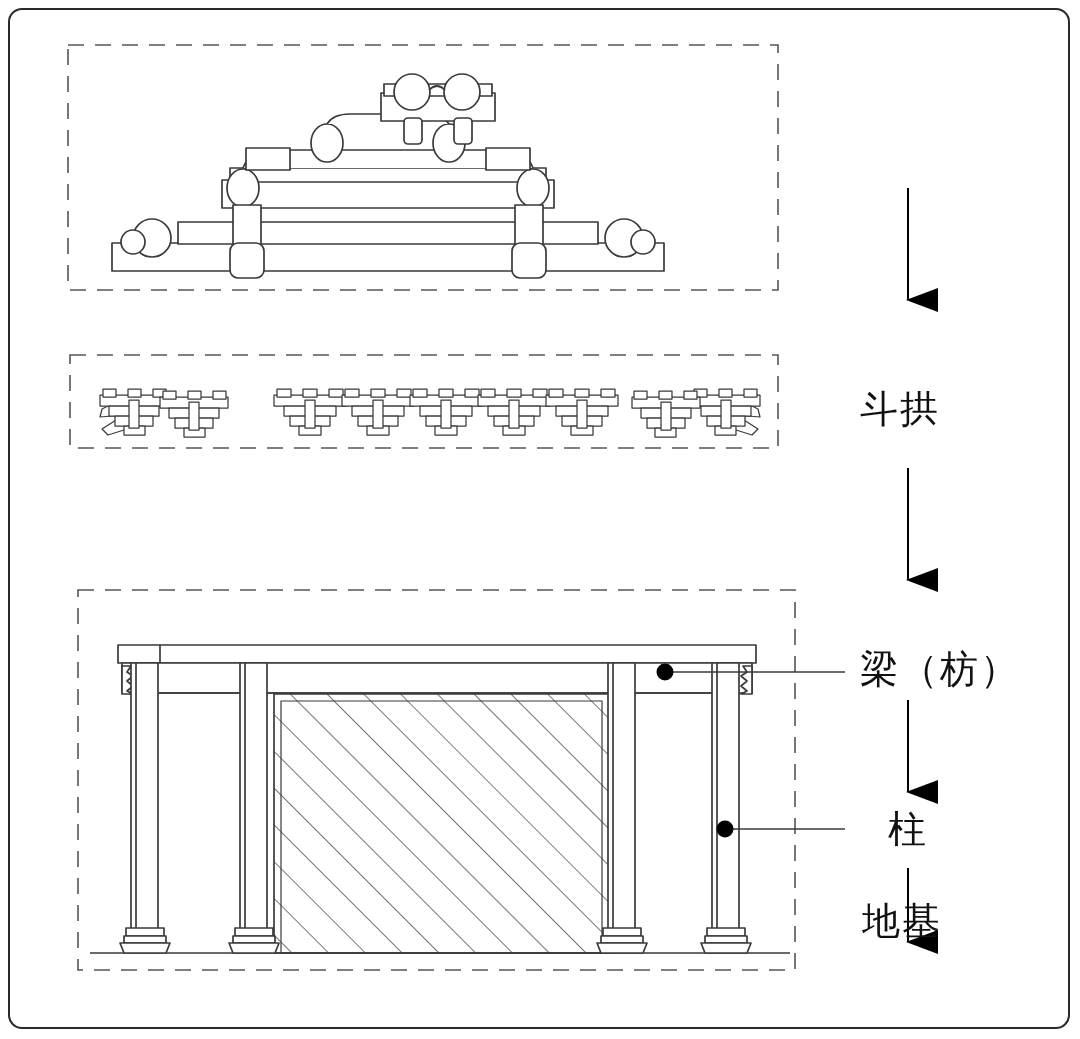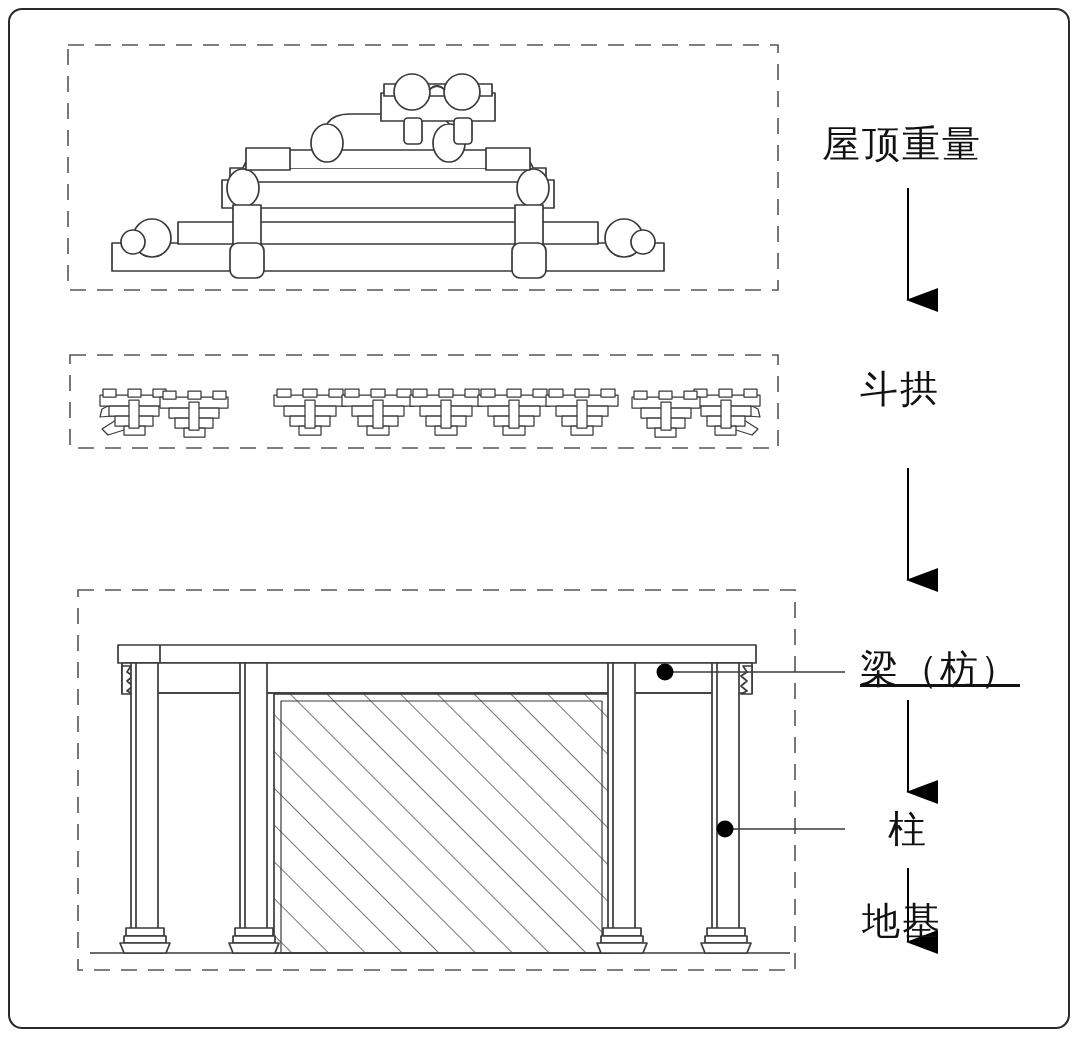--- a/index.html
+++ b/index.html
@@ -246,22 +246,21 @@
     </g>
 
     <g>
       <line x1="908" y1="188" x2="908" y2="300" stroke="#000" stroke-width="2" marker-end="url(#fatArrow)"></line>
       <line x1="908" y1="468" x2="908" y2="580" stroke="#000" stroke-width="2" marker-end="url(#fatArrow)"></line>
       <line x1="908" y1="700" x2="908" y2="792" stroke="#000" stroke-width="2" marker-end="url(#fatArrow)"></line>
       <line x1="908" y1="868" x2="908" y2="942" stroke="#000" stroke-width="2" marker-end="url(#fatArrow)"></line>
     </g>
   </svg>
 
-  <div class="lbl" style="left:822px;top:125px;">屋顶重量</div>
-
-  <div class="lbl" style="left:860px;top:370px;">斗拱</div>
-
-  <div class="lbl" style="left:860px;top:650px;text-decoration:underline;">梁（枋）</div>
+
+  <div class="lbl" style="left:860px;top:390px;">斗拱</div>
+
+  <div class="lbl" style="left:860px;top:650px;">梁（枋）</div>
 
   <div class="lbl" style="left:888px;top:810px;">柱</div>
 
   <div class="lbl" style="left:862px;top:902px;">地基</div>
 </div>
 
 </body></html>

